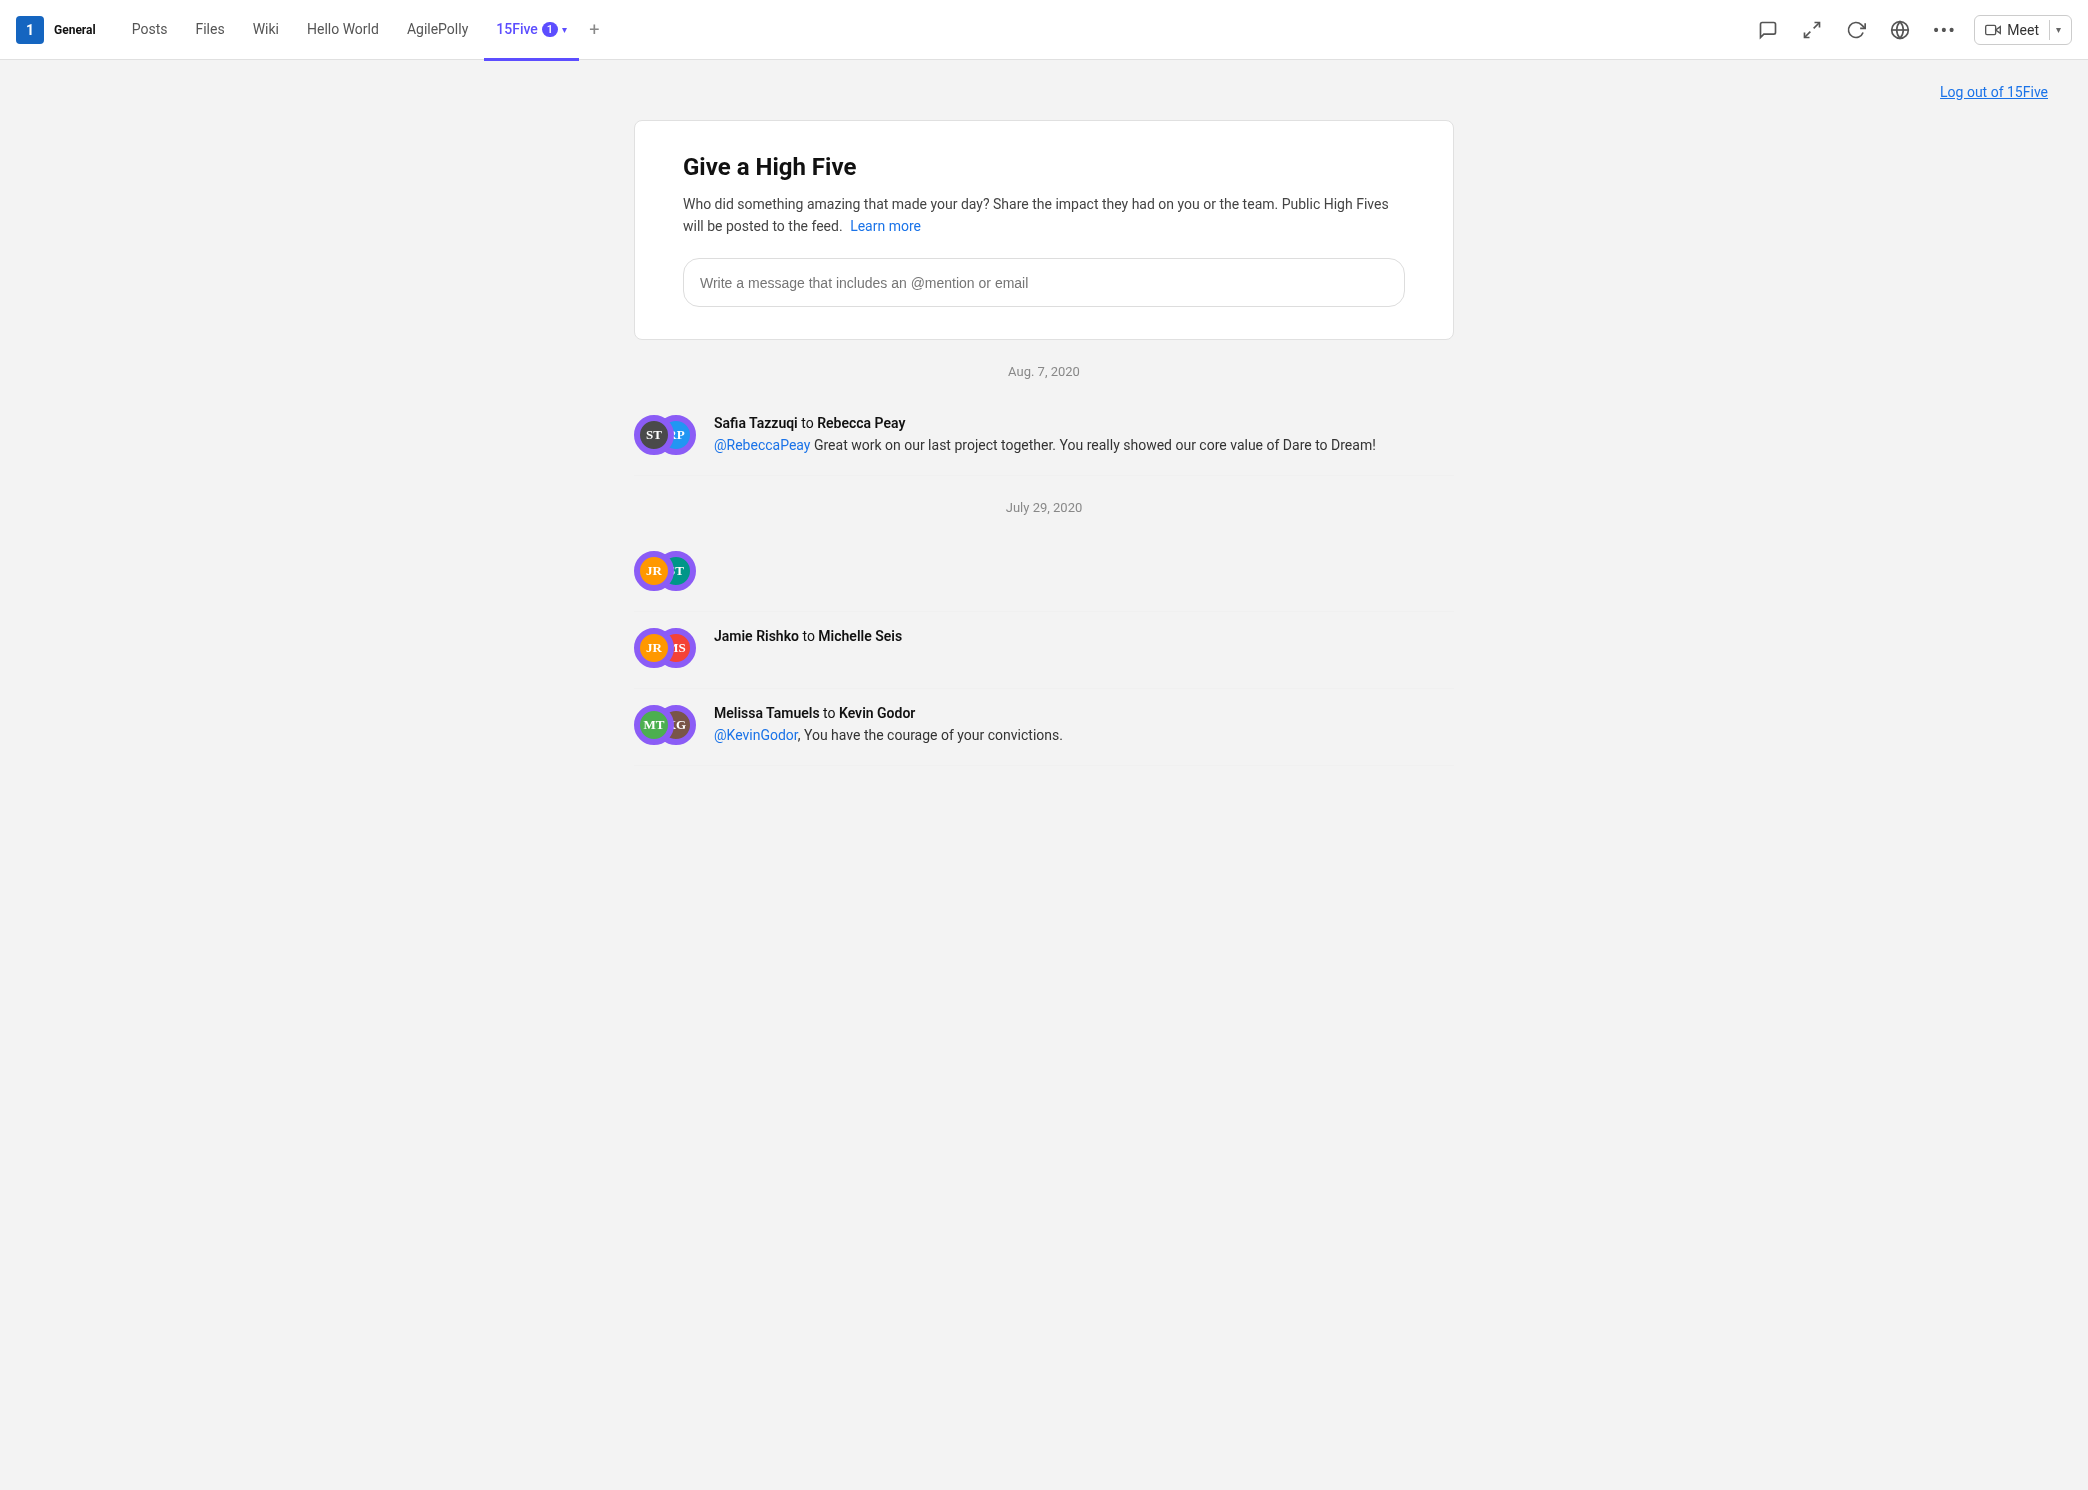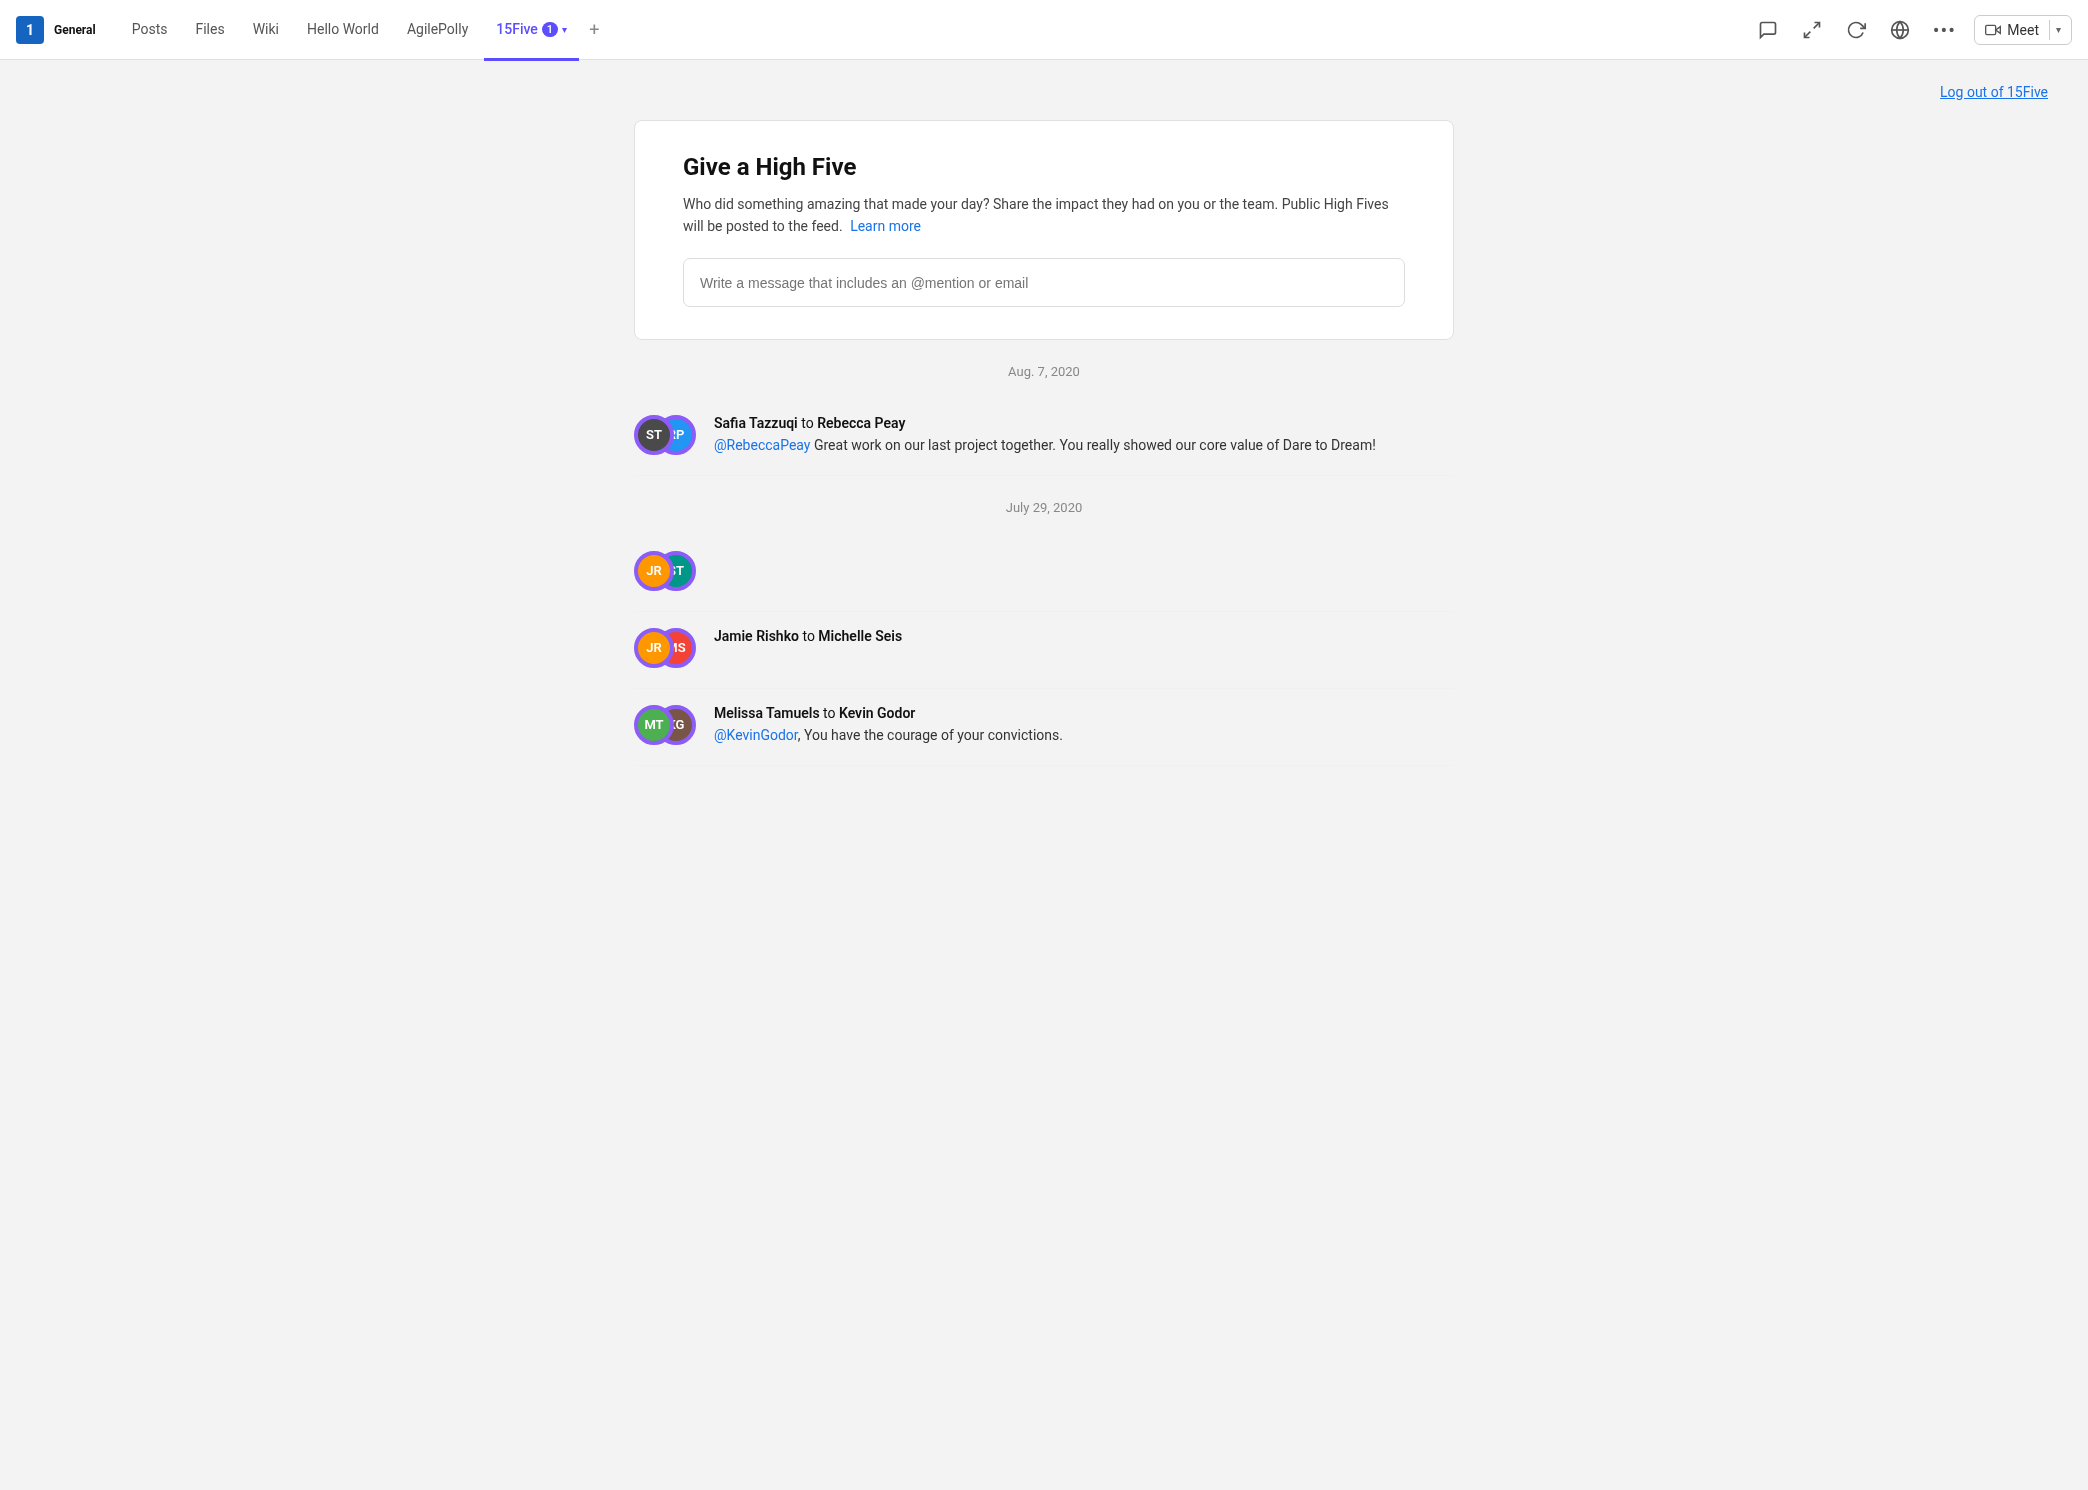--- a/index.html
+++ b/index.html
@@ -150,21 +150,21 @@
       color: #444;
       line-height: 1.6;
       margin-bottom: 20px;
     }
     .card-desc a {
       color: #1a73e8;
       text-decoration: none;
     }
     .message-input-wrapper {
       border: 1px solid #ddd;
-      border-radius: 7px;
+      border-radius: 16px;
       padding: 14px 16px;
       margin-bottom: 8px;
     }
     .message-input {
       width: 100%;
       border: none;
       outline: none;
       font-size: 14px;
       color: #aaa;
       background: transparent;
@@ -194,28 +194,29 @@
       position: relative;
       width: 64px;
       height: 44px;
       flex-shrink: 0;
     }
     .avatar {
       width: 40px;
       height: 40px;
       border-radius: 50%;
       position: absolute;
-      border: 4px solid #8b5cf6;
+      border: 6px solid #8b5cf6;
       display: flex;
       align-items: center;
       justify-content: flex-end;
       font-size: 14px;
       font-weight: bold;
       color: #fff;
       overflow: hidden;
+      font-family: Liberation Serif, serif;
     }
     .avatar-1 { left: 0; top: 0; z-index: 2; }
     .avatar-2 { left: 22px; top: 0; z-index: 1; }
 
     
     .av-dark { background: #4a4a4a; }
     .av-blue { background: #2196f3; }
     .av-orange { background: #ff9800; }
     .av-teal { background: #009688; }
     .av-green { background: #4caf50; }

